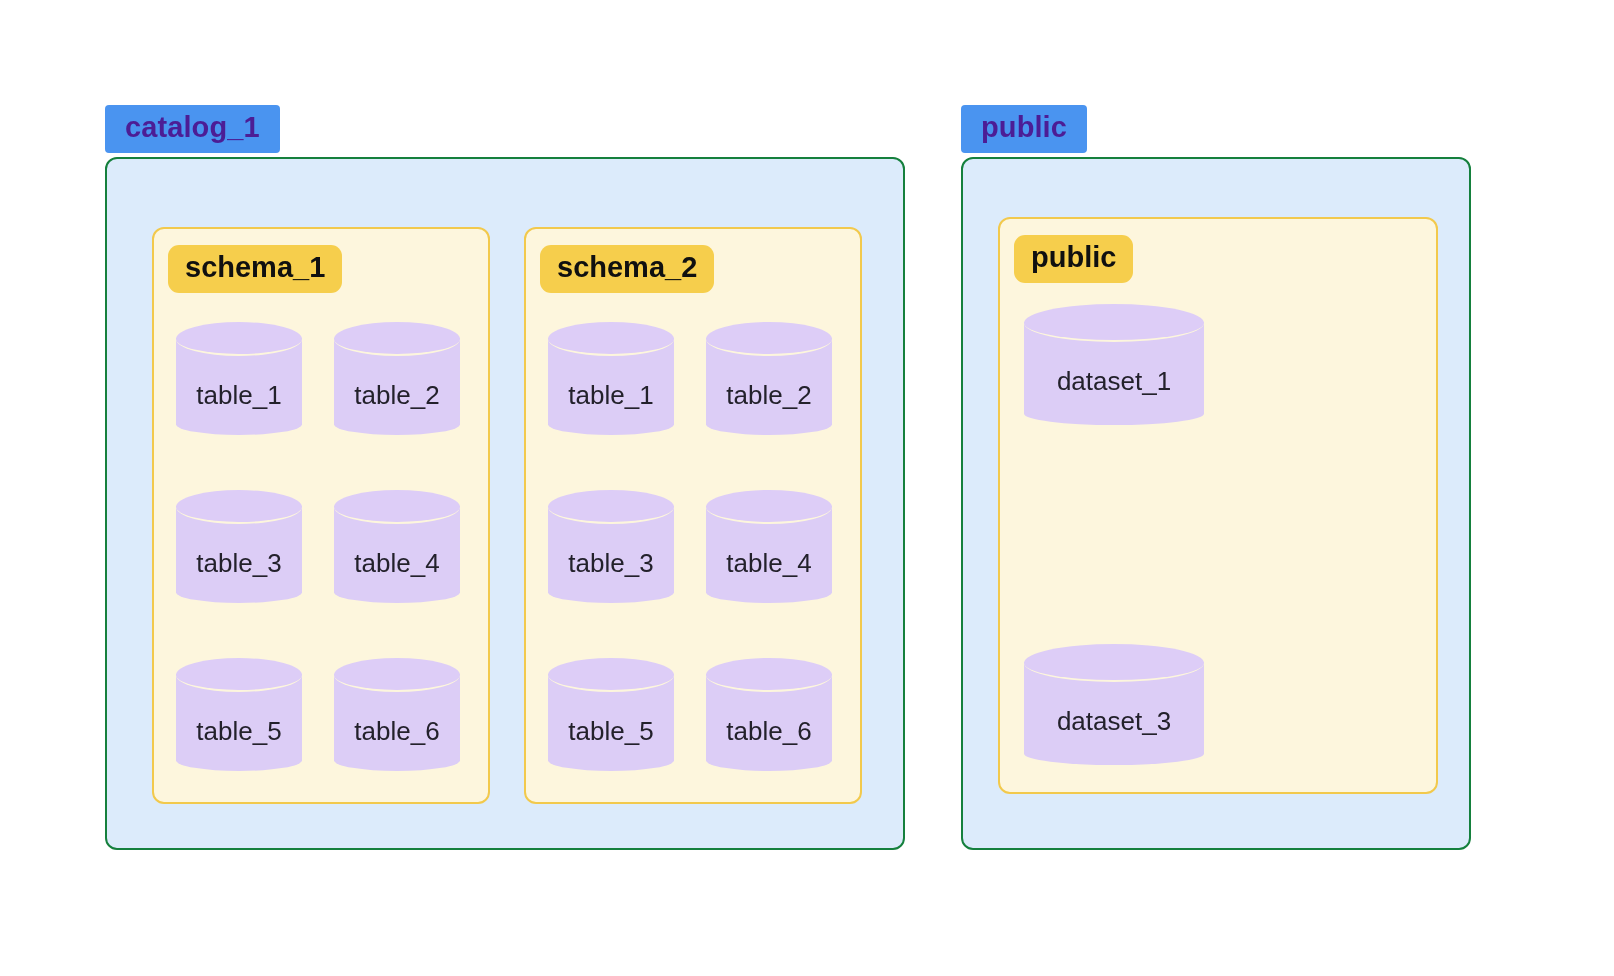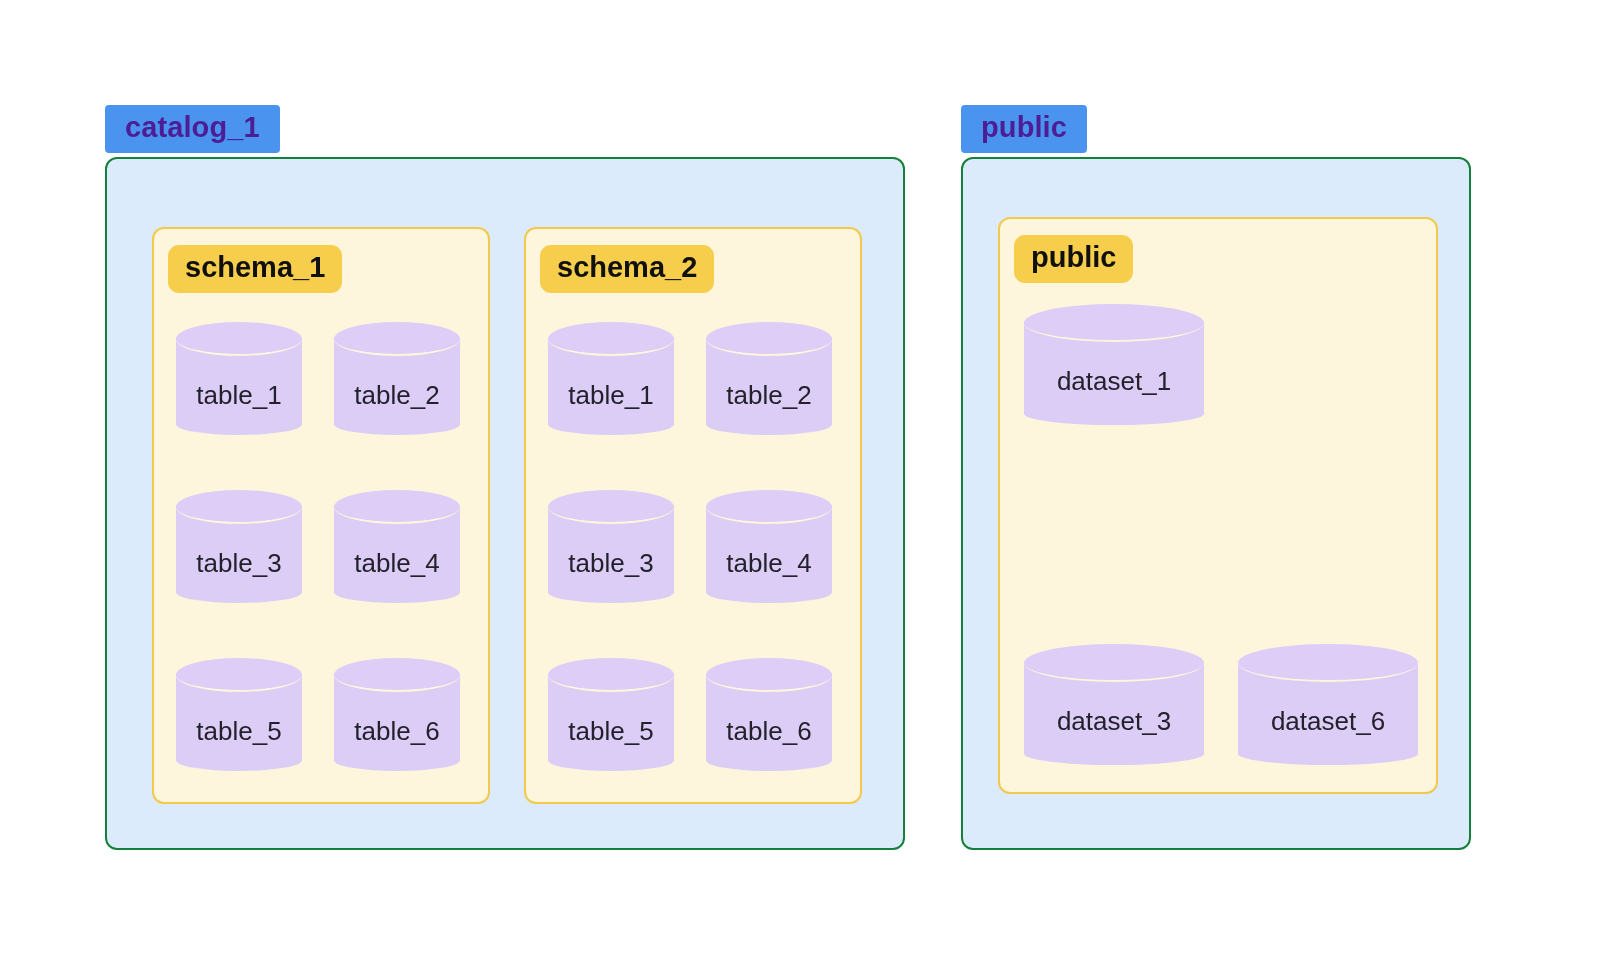--- a/index.html
+++ b/index.html
@@ -211,23 +211,18 @@
           <div class="cyl-top" style="height:36px;"></div>
           <div class="cyl-label" style="top:64px;">dataset_1</div>
         </div>
 
 
         <div class="cyl" style="left:24px; top:425px; width:180px; height:121px;">
           <div class="cyl-body" style="top:18px; height:103px;"></div>
           <div class="cyl-top" style="height:36px;"></div>
           <div class="cyl-label" style="top:64px;text-align:center;">dataset_3</div>
         </div>
-        <div class="cyl" style="left:238px; top:425px; width:180px; height:121px;">
-          <div class="cyl-body" style="top:18px; height:103px;"></div>
-          <div class="cyl-top" style="height:36px;"></div>
-          <div class="cyl-label" style="top:64px;">dataset_6</div>
-        </div>
       </div>
 
     </div>
   </div>
 
 </div>
 
 </body></html>

